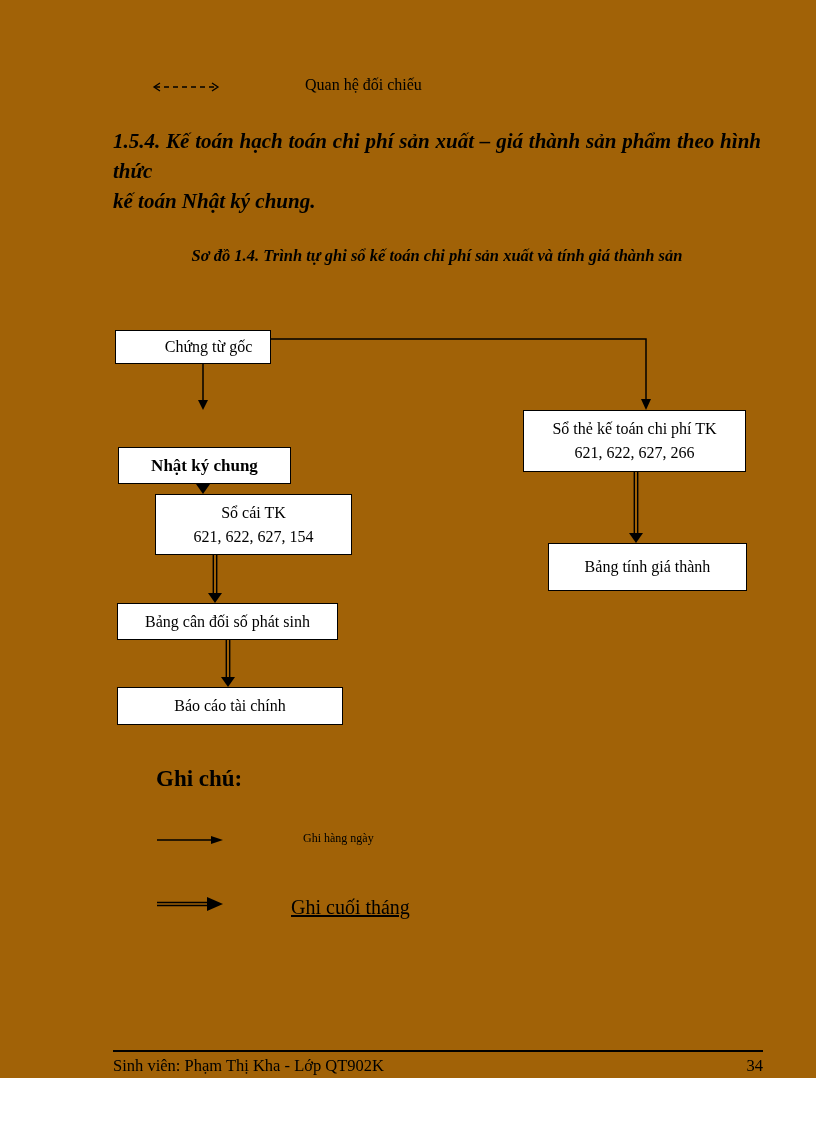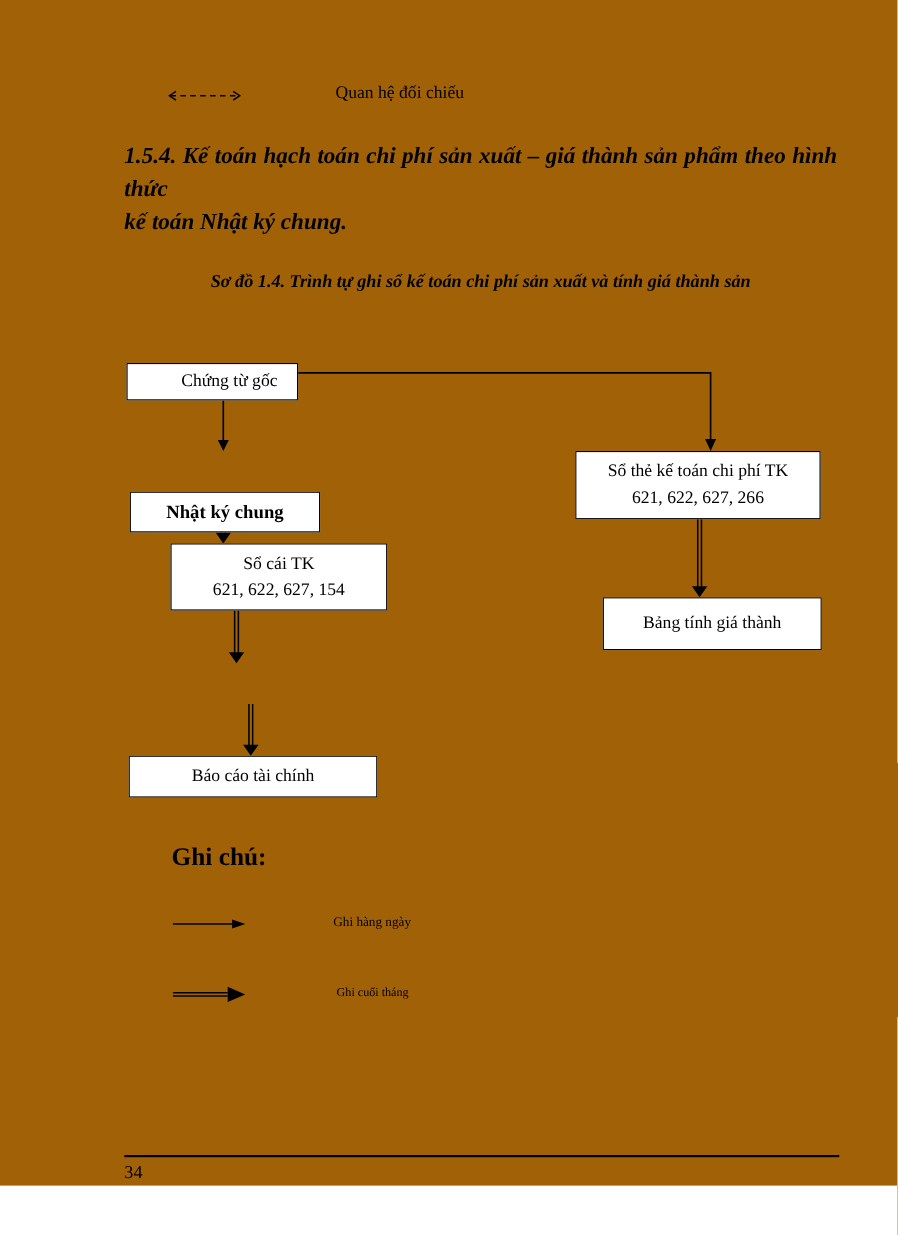--- a/index.html
+++ b/index.html
@@ -58,21 +58,21 @@
   .overlay {
     position: absolute; left: 0; top: 0; width: 816px; height: 1123px;
     pointer-events: none;
   }
 
   
   .legend-title { left: 156px; top: 766px; font-size: 23px; font-weight: bold; }
   .legend-arrow-1 { left: 157px; top: 832px; }
   .legend-label-1 { left: 303px; top: 831px; font-size: 12px; }
   .legend-arrow-2 { left: 157px; top: 896px; }
-  .legend-label-2 { left: 306px; top: 896px; font-size: 11px; }
+  .legend-label-2 { left: 291px; top: 896px; font-size: 20px; text-decoration: underline; }
 
   
   .footer {
     left: 113px; top: 1050px; width: 650px;
     border-top: 2px solid #000;
     padding-top: 4px;
     display: flex; justify-content: space-between;
     font-size: 16.5px;
   }
 </style>
@@ -133,20 +133,21 @@
   </div>
 
   <div class="abs diagram-title">
     <div>Sơ đồ 1.4. Trình tự ghi sổ kế toán chi phí sản xuất và tính giá thành sản</div>
   </div>
 
   <div id="box-chung-tu-goc" class="fbox">Chứng từ gốc</div>
   <div id="box-nhat-ky-chung" class="fbox bold">Nhật ký chung</div>
   <div id="box-so-cai-tk" class="fbox">Sổ cái TK
 621, 622, 627, 154</div>
+  <div id="box-bang-can-doi" class="fbox">Bảng cân đối số phát sinh</div>
   <div id="box-bao-cao" class="fbox">Báo cáo tài chính</div>
   <div id="box-so-the" class="fbox">Sổ thẻ kế toán chi phí TK
 621, 622, 627, 266</div>
   <div id="box-bang-tinh" class="fbox">Bảng tính giá thành</div>
 
   <div class="abs legend-title">Ghi chú:</div>
 
   <svg class="abs legend-arrow-1" width="66" height="16" viewBox="0 0 66 16" xmlns="http://www.w3.org/2000/svg">
     <line x1="0" y1="8" x2="54" y2="8" stroke="#000" stroke-width="1.3"></line>
     <polygon points="54,4 54,12 66,8" fill="#000"></polygon>
@@ -154,16 +155,17 @@
   <span class="abs legend-label-1">Ghi hàng ngày</span>
 
   <svg class="abs legend-arrow-2" width="66" height="16" viewBox="0 0 66 16" xmlns="http://www.w3.org/2000/svg">
     <line x1="0" y1="6.5" x2="50" y2="6.5" stroke="#000" stroke-width="1.4"></line>
     <line x1="0" y1="9.5" x2="50" y2="9.5" stroke="#000" stroke-width="1.4"></line>
     <polygon points="50,1 50,15 66,8" fill="#000"></polygon>
   </svg>
   <span class="abs legend-label-2">Ghi cuối tháng</span>
 
   <div class="abs footer">
+    <span>Sinh viên: Phạm Thị Kha - Lớp QT902K</span>
     <span>34</span>
   </div>
 
 </div>
 
 </body></html>

